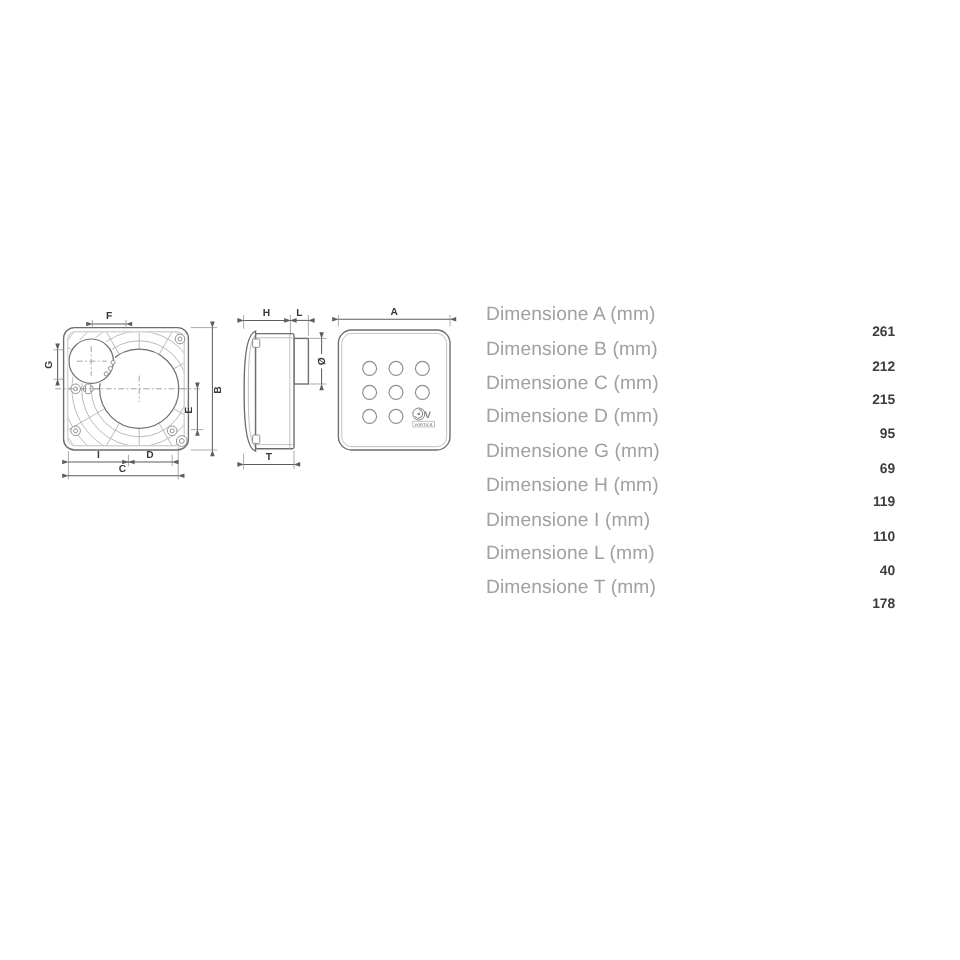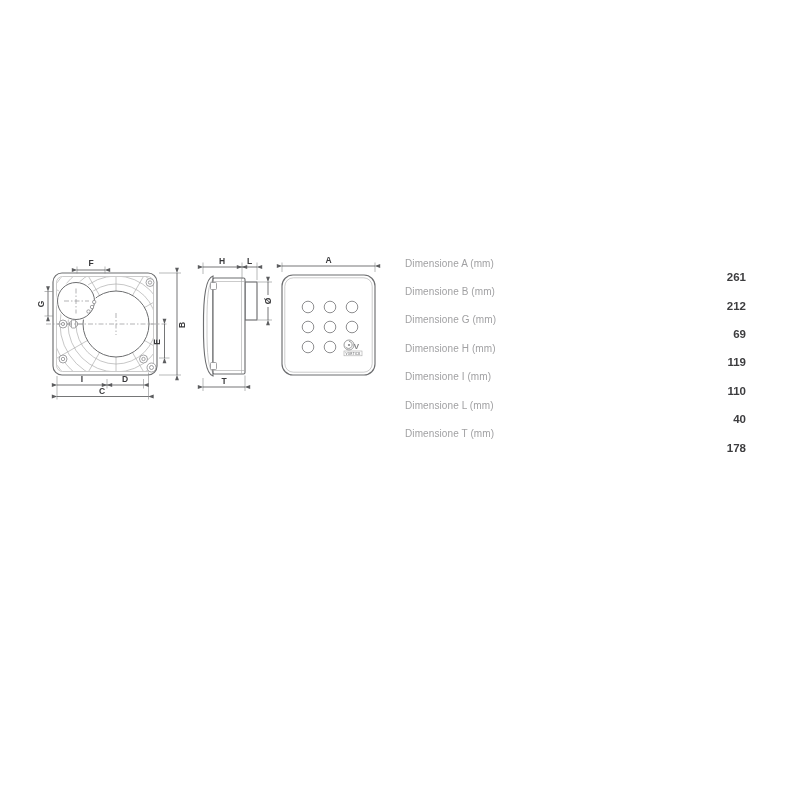--- a/index.html
+++ b/index.html
@@ -33,21 +33,21 @@
   .brand-txt{font:bold 3px "Liberation Sans", sans-serif;fill:#838486;letter-spacing:.25px;text-anchor:middle;}
 
   .drawing{position:absolute;}
   #front-view{left:40px;top:255px;}
   #side-view{left:195px;top:252px;}
   #panel-view{left:275px;top:252px;}
 
   
   .spec-table{position:absolute;left:405px;top:249px;width:341px;}
   .spec-row{display:flex;align-items:center;justify-content:space-between;height:28.4px;}
-  .spec-label{font-size:10px;color:var(--c-tlabel);font-weight:400;letter-spacing:.1px;}
+  .spec-label{font-size:16px;color:var(--c-tlabel);font-weight:400;letter-spacing:.1px;}
   .spec-value{font-size:11.5px;color:var(--c-tvalue);font-weight:600;margin-top:28px;}
 </style>
 </head>
 <body>
 
 <div class="canvas">
 
   <svg width="0" height="0" style="position:absolute">
     <defs>
       <marker id="arr" markerUnits="userSpaceOnUse" markerWidth="10" markerHeight="8" refX="0.3" refY="0" orient="auto-start-reverse" viewBox="-1 -4 11 8">
@@ -247,20 +247,28 @@
   <div class="spec-table">
     <div class="spec-row">
       <span class="spec-label">Dimensione A (mm)</span>
       <span class="spec-value">261</span>
     </div>
     <div class="spec-row">
       <span class="spec-label">Dimensione B (mm)</span>
       <span class="spec-value">212</span>
     </div>
     <div class="spec-row">
+      <span class="spec-label">Dimensione C (mm)</span>
+      <span class="spec-value">215</span>
+    </div>
+    <div class="spec-row">
+      <span class="spec-label">Dimensione D (mm)</span>
+      <span class="spec-value">95</span>
+    </div>
+    <div class="spec-row">
       <span class="spec-label">Dimensione G (mm)</span>
       <span class="spec-value">69</span>
     </div>
     <div class="spec-row">
       <span class="spec-label">Dimensione H (mm)</span>
       <span class="spec-value">119</span>
     </div>
     <div class="spec-row">
       <span class="spec-label">Dimensione I (mm)</span>
       <span class="spec-value">110</span>

